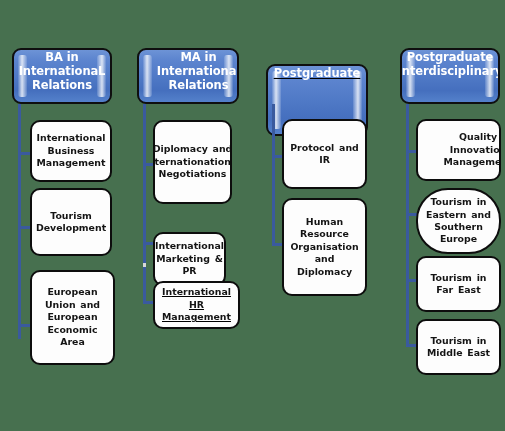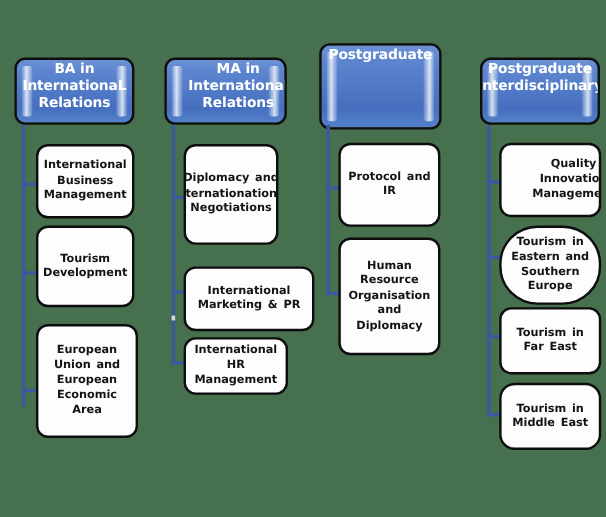--- a/index.html
+++ b/index.html
@@ -150,31 +150,31 @@
     <div class="spine" style="left:143px; top:104px; height:200px;"></div>
     <div class="spine-nick" style="left:143px; top:263px;"></div>
 
     <div class="stub" style="left:143px; top:163px; width:12px;"></div>
     <div class="stub" style="left:143px; top:242px; width:12px;"></div>
     <div class="stub" style="left:143px; top:301px; width:12px;"></div>
 
     <div class="child-box" style="left:153px; top:120px; width:79px; height:84px;">
       <span class="child-label">Diplomacy and internationational Negotiations</span>
     </div>
-    <div class="child-box" style="left:153px; top:222px; width:109px; height:54px;">
+    <div class="child-box" style="left:153px; top:232px; width:73px; height:54px;">
       <span class="child-label">International Marketing &amp; PR</span>
     </div>
-    <div class="child-box" style="left:153px; top:281px; width:87px; height:48px;">
+    <div class="child-box" style="left:153px; top:281px; width:87px; height:48px;text-decoration:underline;">
       <span class="child-label">International HR Management</span>
     </div>
   </div>
 
   <div class="column">
 
-    <div class="header-box" style="left:266px; top:36px; width:102px; height:72px;">
+    <div class="header-box" style="left:266px; top:64px; width:102px; height:72px;text-decoration:underline;">
       <span class="header-label">Postgraduate</span>
     </div>
 
     <div class="spine" style="left:272px; top:104px; height:142px;"></div>
 
     <div class="stub" style="left:272px; top:155px; width:12px;"></div>
     <div class="stub" style="left:272px; top:243px; width:12px;"></div>
 
     <div class="child-box" style="left:282px; top:119px; width:85px; height:70px;">
       <span class="child-label">Protocol and IR</span>
@@ -199,18 +199,18 @@
 
     <div class="child-box" style="left:416px; top:119px; width:85px; height:62px;padding-left:39px;">
       <span class="child-label">Quality Innovation Management</span>
     </div>
     <div class="child-box" style="left:416px; top:188px; width:85px; height:66px;border-radius:32px;">
       <span class="child-label">Tourism in Eastern and Southern Europe</span>
     </div>
     <div class="child-box" style="left:416px; top:256px; width:85px; height:56px;">
       <span class="child-label">Tourism in Far East</span>
     </div>
-    <div class="child-box" style="left:416px; top:319px; width:85px; height:56px;border-radius:13px;">
+    <div class="child-box" style="left:416px; top:319px; width:85px; height:56px;">
       <span class="child-label">Tourism in Middle East</span>
     </div>
   </div>
 
 </div>
 
 </body></html>

